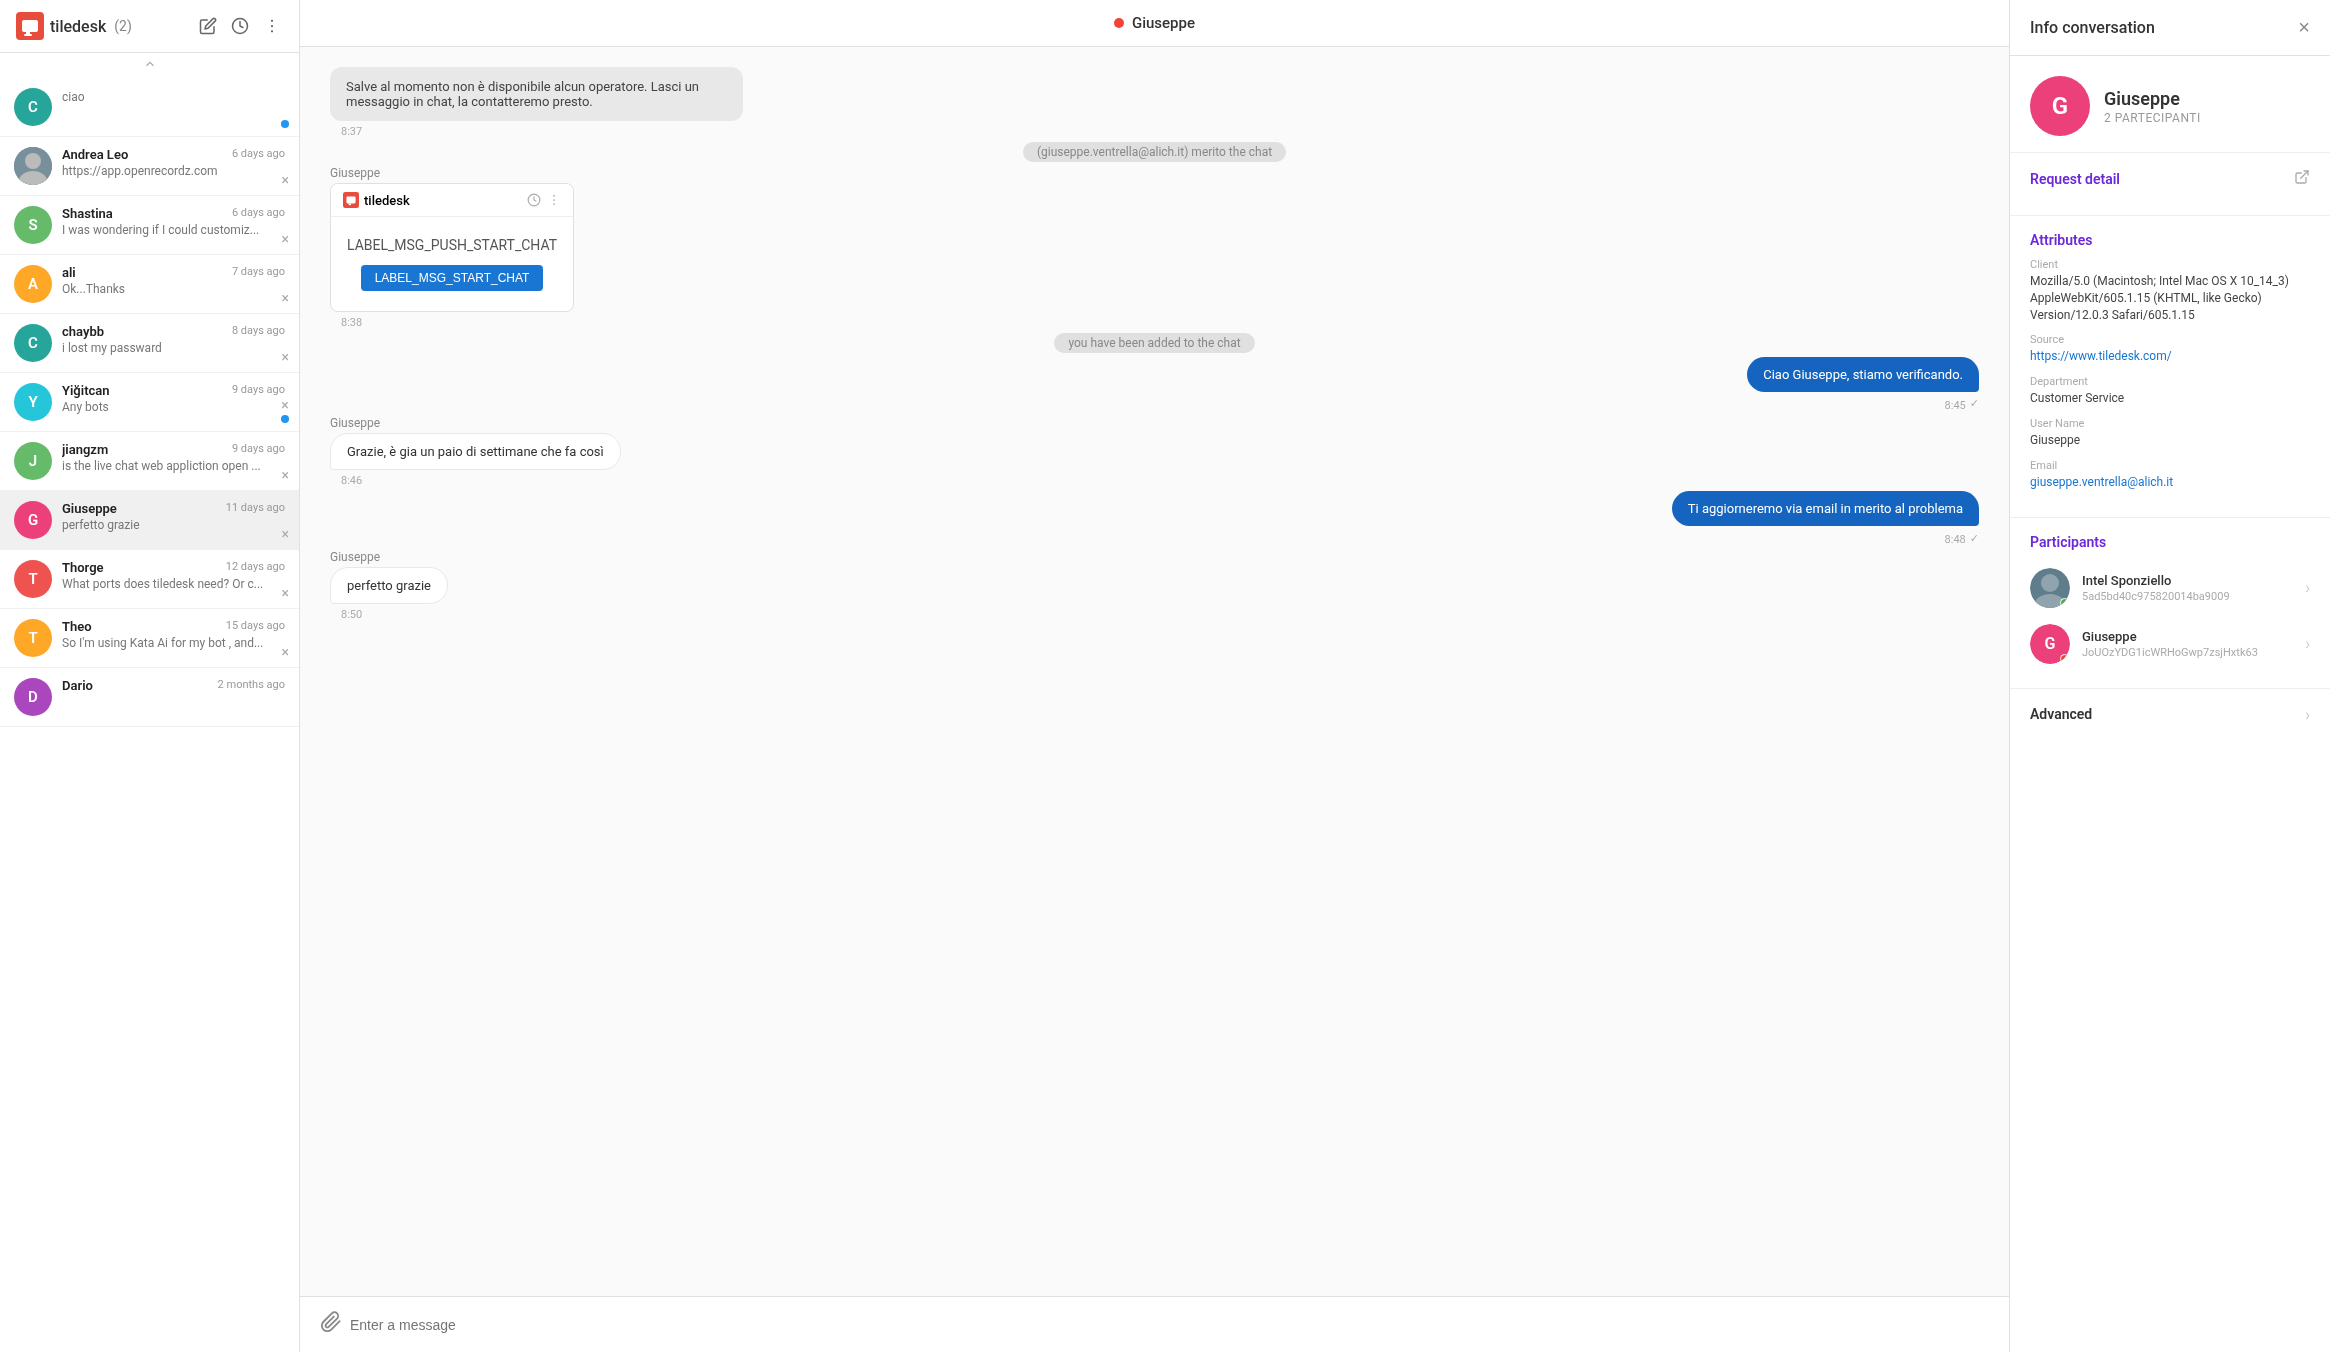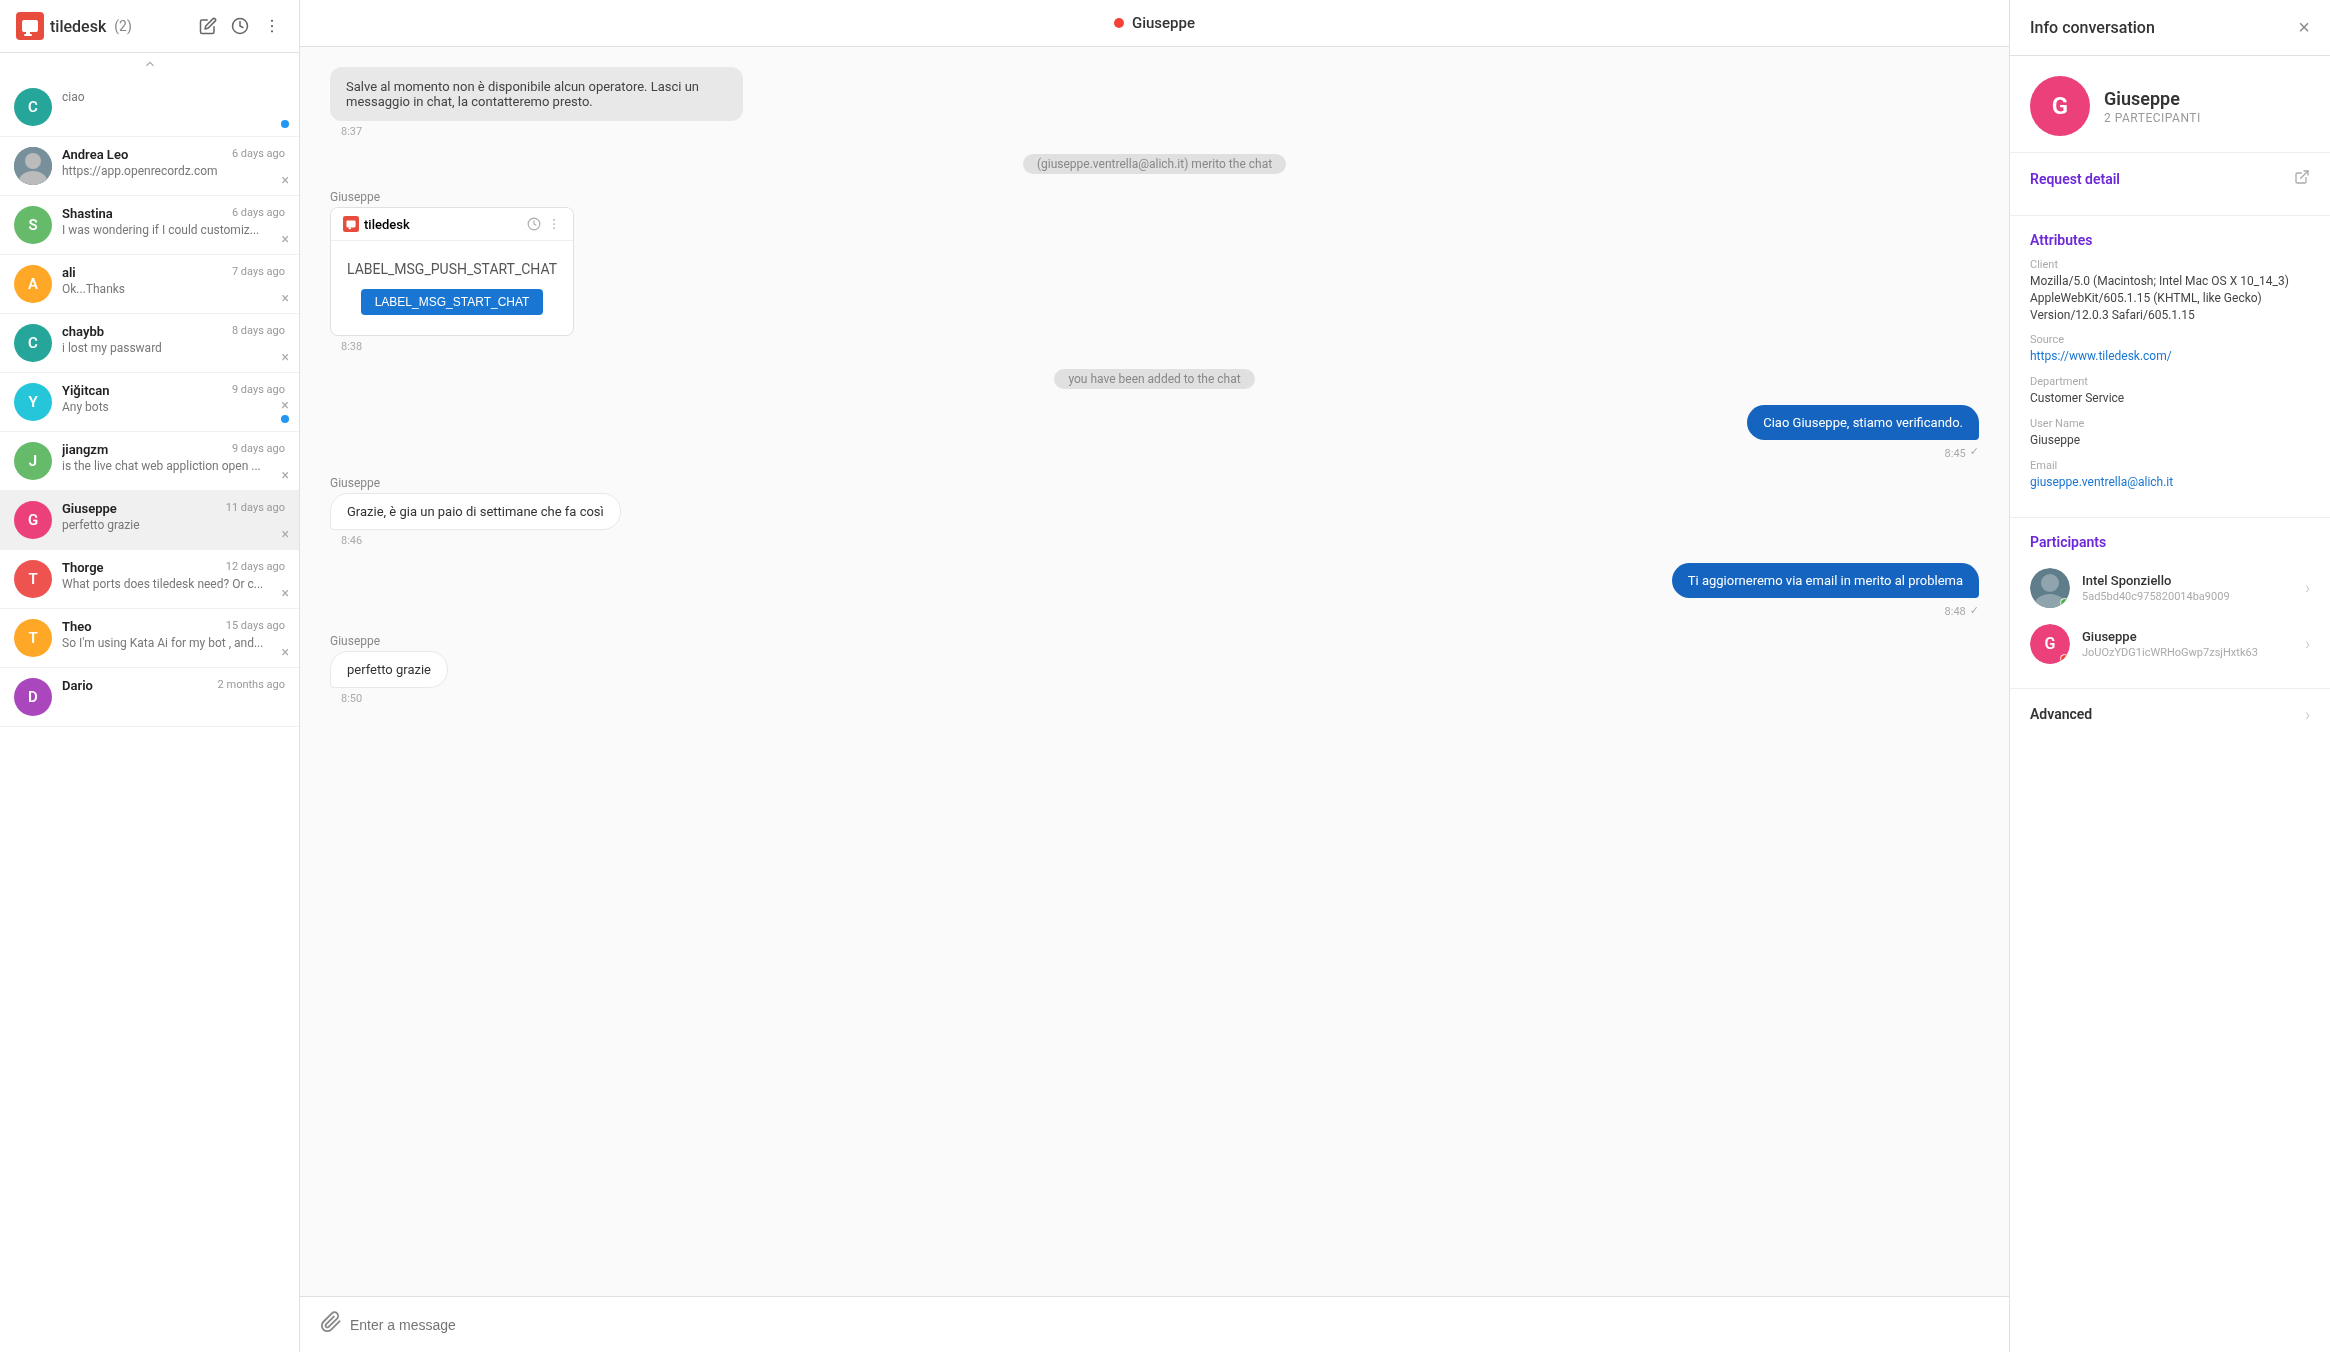--- a/index.html
+++ b/index.html
@@ -167,21 +167,21 @@
       font-size: 15px;
       font-weight: 500;
       color: #333;
     }
     .messages-container {
       flex: 1;
       overflow-y: auto;
       padding: 20px 30px;
       display: flex;
       flex-direction: column;
-      gap: 16px;
+      gap: 4px;
     }
 
     
     .msg-system-bubble {
       background: #e8e8e8;
       border-radius: 12px;
       padding: 12px 16px;
       max-width: 65%;
       font-size: 13px;
       color: #444;

